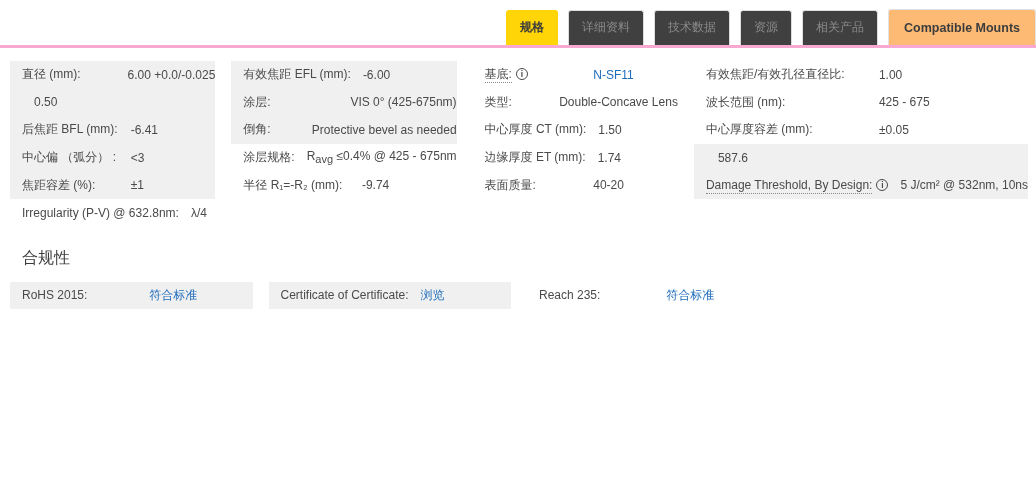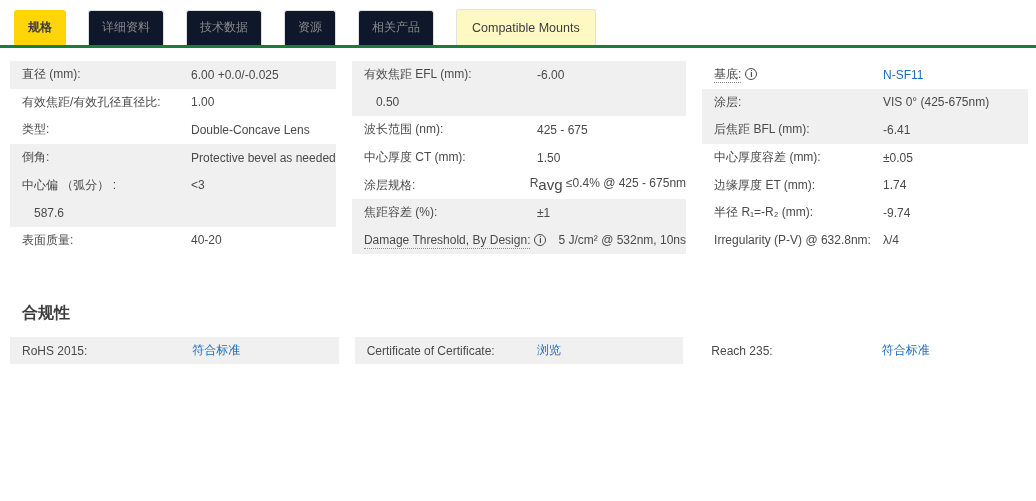--- a/index.html
+++ b/index.html
@@ -1,47 +1,47 @@
 <!DOCTYPE html>
 <html><head>
 <meta charset="utf-8">
 <style>
   * { box-sizing: border-box; margin: 0; padding: 0; }
   html,body { width: 1036px; height: 501px; background: #fff; overflow: hidden;
     font-family: "Liberation Sans", "DejaVu Sans", sans-serif; }
 
   
-  .tabbar { display: flex; align-items: flex-end; gap: 22px;
-    padding: 9px 0 0 14px; border-bottom: 3px solid #15803d; }
-  .tab { font-size: 12px; color: #8a8a8a; background: #0f172a;
+  .tabbar { display: flex; align-items: flex-end; gap: 10px;
+    padding: 9px 0 0 14px; border-bottom: 3px solid #f9a8d4; justify-content: flex-end; }
+  .tab { font-size: 12px; color: #8a8a8a; background: #404040;
     border: 1px solid #ddd; border-bottom: none; border-radius: 3px 3px 0 0;
     padding: 8px 13px 9px; cursor: pointer; white-space: nowrap; }
   .tab.active { background: #ffd508; color: #3c3c3c; font-weight: bold;
     border-color: #ffd508; }
-  .tab.mounts { background: #fef9c3; color: #3d3d3d; font-weight: normal;
+  .tab.mounts { background: #fdba74; color: #3d3d3d; font-weight: bold;
     font-size: 12.5px; padding: 11px 15px 10px; border-color: #e2e2e2; }
 
   
-  .spec-grid { display: grid; grid-template-columns: 1fr 1fr 1fr; column-gap: 16px;
+  .spec-grid { display: grid; grid-template-columns: 1fr 1fr 1fr 1fr; column-gap: 16px;
     margin: 13px 8px 0 10px; }
   .cell { display: grid; grid-template-columns: 1fr 1fr; align-items: center;
     height: 27.6px; padding-left: 12px; font-size: 12px; color: #4a4a4a; }
   .cell.alt { background: #f0f0f1; }
   .lbl { white-space: nowrap; }
   .val { white-space: nowrap; margin-left: 12px; }
-  .val sub, .lbl sub { font-size: 15px; }
+  .val sub, .lbl sub { font-size: 11px; }
   a.link { color: #1e6cbc; text-decoration: none; cursor: pointer; }
   .dotted { border-bottom: 1px dotted #8a8a8a; padding-bottom: 1px; }
   .info { display: inline-flex; align-items: center; justify-content: center;
     width: 12px; height: 12px; border: 1.3px solid #4a4a4a; border-radius: 50%;
     font-size: 8.5px; font-weight: bold; color: #4a4a4a; margin-left: 4px;
     vertical-align: 1px; cursor: pointer; }
 
   
-  .compliance-heading { font-size: 16px; font-weight: bold; color: #3d3d3d;
+  .compliance-heading { font-size: 16px; font-weight: normal; color: #3d3d3d;
     margin: 21px 0 9px 22px; }
 </style>
 </head>
 <body>
 
 <div class="tabbar">
   <div class="tab active">规格</div>
   <div class="tab">详细资料</div>
   <div class="tab">技术数据</div>
   <div class="tab">资源</div>

